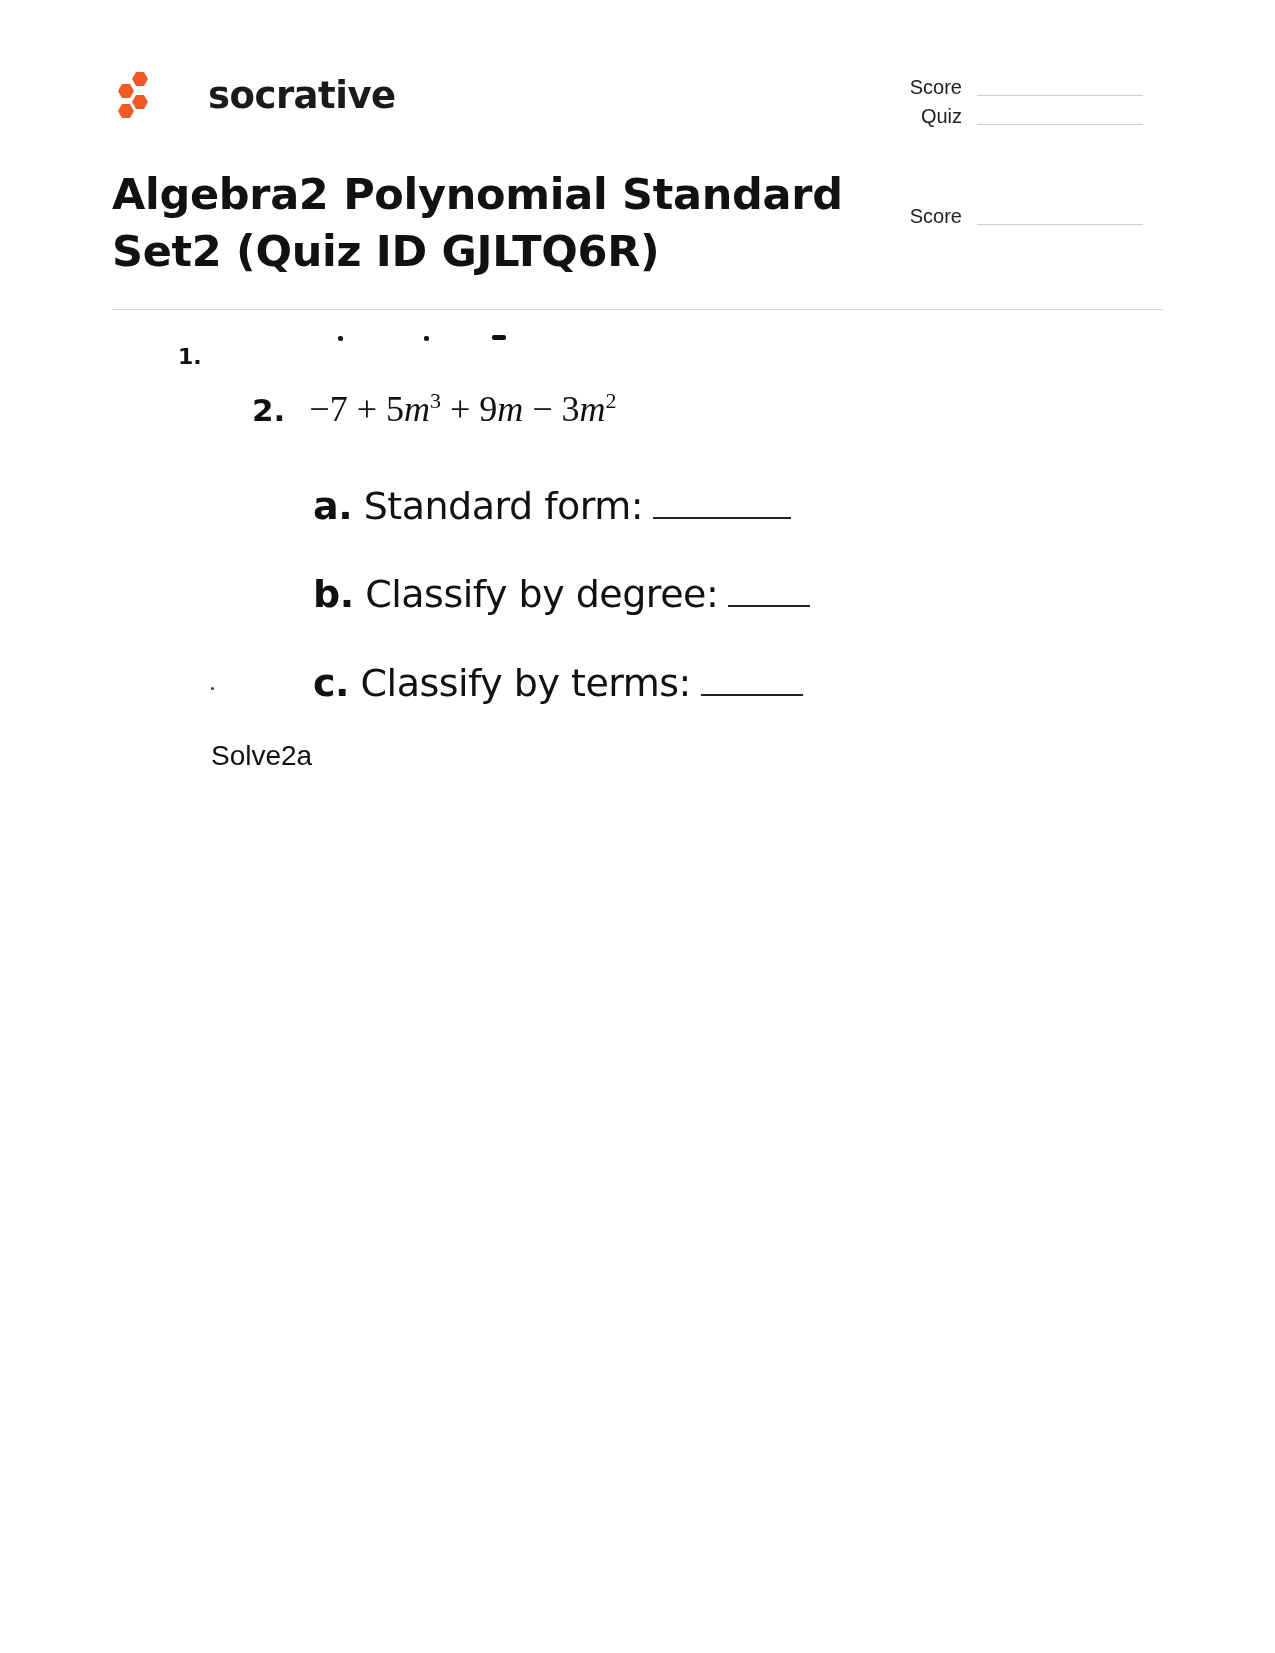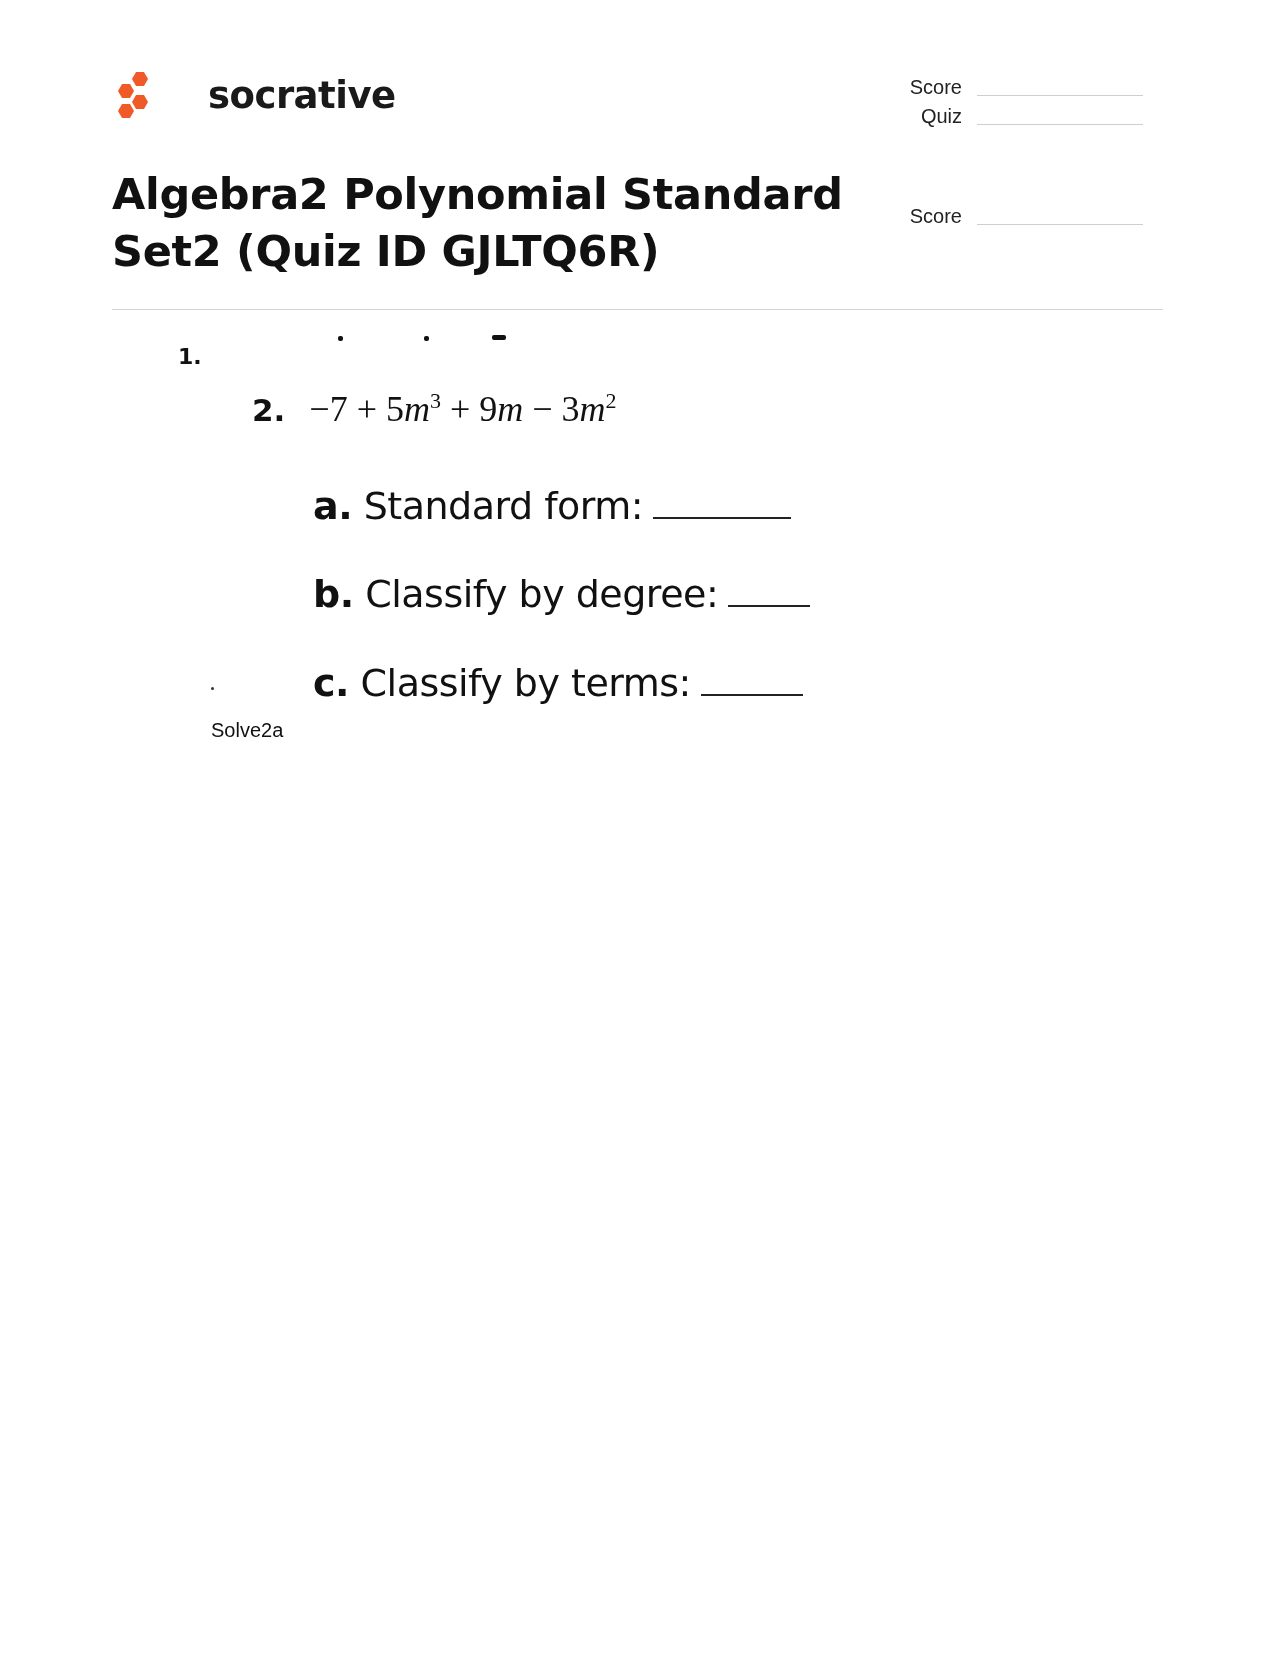--- a/index.html
+++ b/index.html
@@ -16,21 +16,21 @@
   .mark { position:absolute; background:#111; height:5px; border-radius:2px; }
   .q2 { position:absolute; left:252px; top:388px; font-size:34px; display:flex; align-items:baseline; }
   .q2-num { font-family:"DejaVu Sans", sans-serif; font-weight:bold; font-size:31px; margin-right:24px; }
   .q2-expr { font-family:"Liberation Serif", serif; font-size:36px; }
   .q2-expr i { font-style:italic; }
   .q2-expr sup { font-size:22px; vertical-align:super; line-height:0; }
   .sub { position:absolute; left:313px; font-family:"DejaVu Sans", sans-serif; font-size:38px; color:#111; letter-spacing:-0.5px; }
   .sub b { font-weight:bold; }
   .blank { display:inline-block; border-bottom:2px solid #222; height:1px; vertical-align:baseline; margin-left:10px; }
   .dot { position:absolute; left:211px; top:687px; width:3px; height:3px; background:#333; border-radius:50%; }
-  .solve { position:absolute; left:211px; top:719px; font-size:20px; color:#111; }
+  .solve { position:absolute; left:211px; top:740px; font-size:28px; color:#111; }
 </style>
 </head>
 <body>
 
 <div class="logo">
   <svg width="36" height="46" viewBox="0 0 36 46">
     <polygon points="18,0 26,0 30,7 26,14 18,14 14,7" fill="#f05a28"></polygon>
     <polygon points="2,12 10,12 14,19 10,26 2,26 -2,19" fill="#f05a28" transform="translate(2,0)"></polygon>
     <polygon points="18,23 26,23 30,30 26,37 18,37 14,30" fill="#f05a28"></polygon>
     <polygon points="2,33 10,33 14,40 10,47 2,47 -2,40" fill="#f05a28" transform="translate(2,-1)"></polygon>

